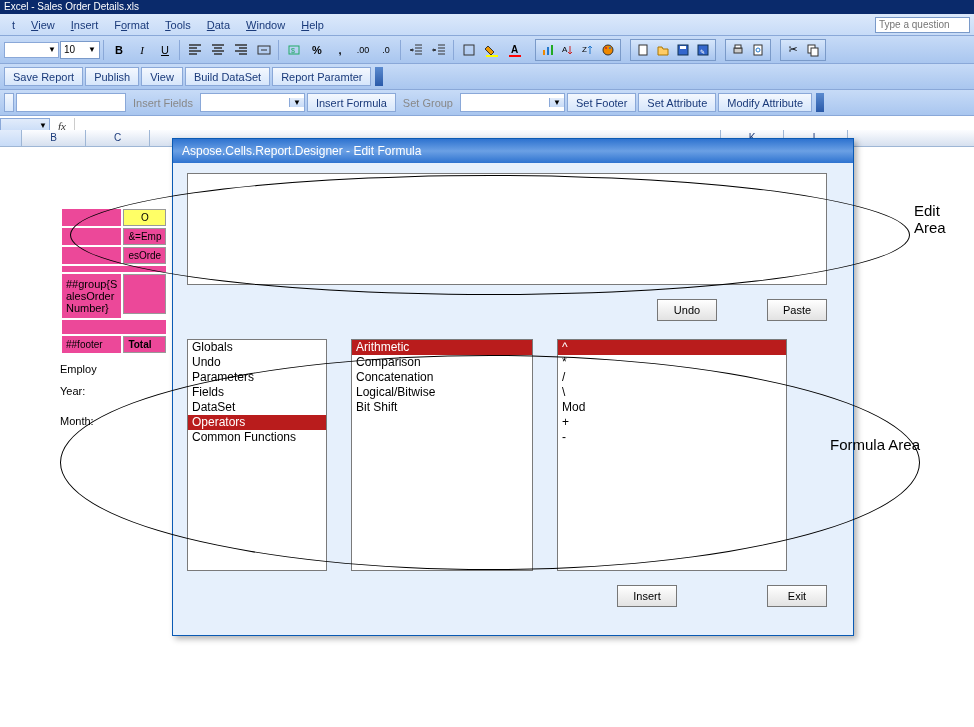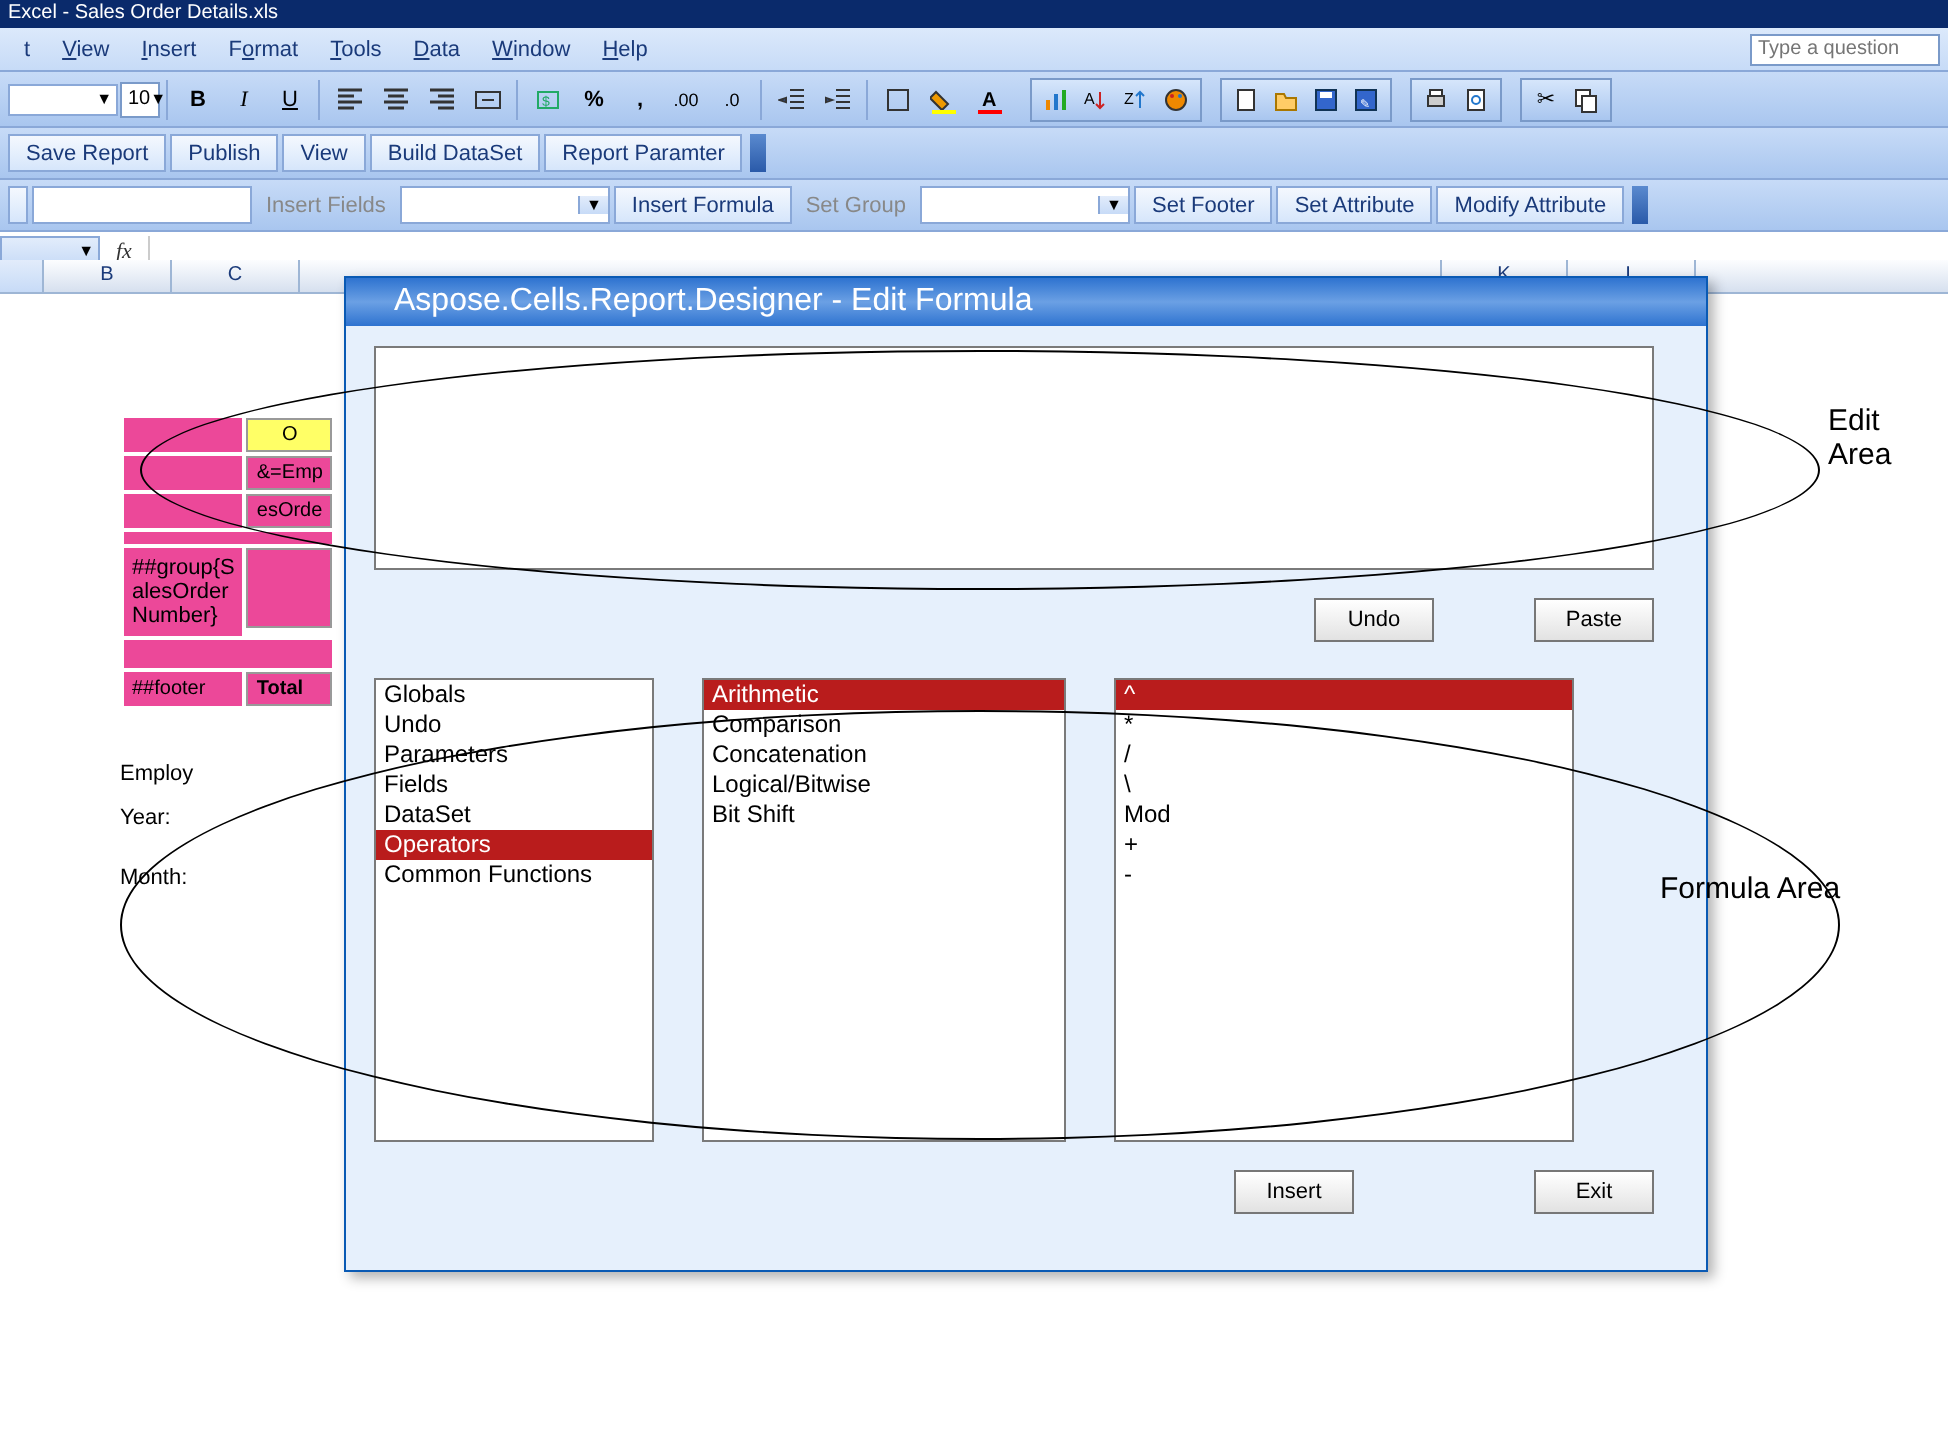--- a/index.html
+++ b/index.html
@@ -9,21 +9,21 @@
   .title-bar { height: 14px; background: #0a2a6b; color: #fff; font-size: 10px; padding-left: 4px; line-height: 14px; }
 
   
   .menu-bar { height: 22px; background: linear-gradient(#dce9fb,#c7dbf7); display: flex; align-items: center; padding: 0 4px; border-bottom: 1px solid #8aa8d8; }
   .menu-bar .menu-item { padding: 2px 8px; color: #1a3a7a; cursor: default; }
   .menu-bar .menu-item u { text-decoration: underline; }
   .question-box { margin-left: auto; width: 95px; height: 16px; background: #fff; border: 1px solid #7a9ac9; font-size: 10px; color: #999; padding: 1px 3px; }
 
   
   .fmt-bar { height: 28px; background: linear-gradient(#c7dbf7,#a9c6ef); display: flex; align-items: center; padding: 2px 4px; border-bottom: 1px solid #8aa8d8; gap: 1px; }
-  .font-size { width: 20px; height: 18px; background: #fff; border: 1px solid #7a9ac9; display: flex; align-items: center; padding: 0 3px; font-size: 10px; }
+  .font-size { width: 40px; height: 18px; background: #fff; border: 1px solid #7a9ac9; display: flex; align-items: center; padding: 0 3px; font-size: 10px; }
   .font-size .dd { margin-left: auto; font-size: 8px; }
   .tb-btn { width: 22px; height: 20px; display: inline-flex; align-items: center; justify-content: center; border: 1px solid transparent; font-size: 11px; }
   .sep { width: 2px; height: 20px; border-left: 1px solid #8aa8d8; margin: 0 2px; }
   .tb-btn svg { width: 14px; height: 14px; }
   .tb-group { background: linear-gradient(#d6e6fb,#a9c6ef); border: 1px solid #7a9ac9; display: flex; align-items: center; padding: 1px 2px; margin-left: 8px; }
   .tb-group .tb-btn { width: 20px; height: 18px; }
 
   
   .custom-bar { height: 26px; background: linear-gradient(#c7dbf7,#a9c6ef); display: flex; align-items: center; padding: 2px 4px; border-bottom: 1px solid #8aa8d8; gap: 2px; }
   .cb-btn { height: 19px; padding: 0 8px; background: linear-gradient(#f4f8fe,#d6e6fb); border: 1px solid #8aa8d8; display: inline-flex; align-items: center; font-size: 11px; color: #1a3a7a; }
@@ -44,21 +44,21 @@
   .col-headers { display: flex; height: 17px; background: linear-gradient(#fcfdff,#d6e0ef); border-bottom: 1px solid #9eb6d5; }
   .col-h { width: 64px; border-right: 1px solid #9eb6d5; text-align: center; font-size: 10px; color: #1a3a7a; line-height: 16px; }
   .col-h:first-child { width: 22px; background: linear-gradient(#e2ecfb,#c7dbf7); }
   .sheet-body { position: relative; height: 560px; }
   .sheet-cells { position: absolute; left: 60px; top: 60px; font-size: 11px; }
   .cell-table td { border: 1px solid #999; padding: 2px 4px; font-size: 10px; background:#ec4899; }
   .hdr-yellow { background: #ffff66 !important; text-align:center; }
 
   
   .dialog { position: absolute; left: 172px; top: 138px; width: 682px; height: 498px; background: linear-gradient(#e6f0fc,#e6f0fc); border: 1px solid #0a5ab4; box-shadow: 3px 3px 6px rgba(0,0,0,.3); }
-  .dlg-title { height: 24px; background: linear-gradient(#2e73d0,#6ba0e4,#2e73d0); color: #fff; font-size: 16px; display: flex; align-items: center; padding: 0 24px; }
+  .dlg-title { height: 24px; background: linear-gradient(#2e73d0,#6ba0e4,#2e73d0); color: #fff; font-size: 12px; display: flex; align-items: center; padding: 0 9px; }
   .dlg-body { padding: 10px 14px; }
   .edit-area { width: 640px; height: 112px; background: #fff; border: 1px solid #7a7a7a; }
   .btn { display:inline-flex; align-items:center; justify-content:center; width: 60px; height: 22px; border: 1px solid #777; background: linear-gradient(#fff,#e2e2e2); font-size: 11px; }
   .btn-row { display:flex; gap: 50px; justify-content:flex-end; width: 640px; margin-top: 14px; }
   .lists { display:flex; gap: 24px; margin-top: 18px; }
   .listbox { border: 1px solid #7a7a7a; background: #fff; font-size: 12px; overflow:auto; }
   .lb1 { width: 140px; height: 232px; }
   .lb2 { width: 182px; height: 232px; }
   .lb3 { width: 230px; height: 232px; }
   .listbox div { padding: 0 4px; line-height: 15px; cursor: default; }
@@ -324,21 +324,21 @@
             <tr></tr>
         <tr>
               <td colspan="2" style="border:none;height:14px;"></td>
             </tr>
         <tr>
               <td style="border:none;">##footer</td>
             <td style="font-weight:bold;">Total </td>
             </tr>
       </tbody>
         </table>
-      <div style="margin-top:26px;font-size:11px;">
+      <div style="margin-top:8px;font-size:11px;">
         <div>Employ</div>
         <div style="margin-top:10px;">Year:</div>
         <div style="margin-top:18px;">Month:</div>
       </div>
     </div>
   </div>
 </div>
 
 <div class="dialog">
   <div class="dlg-title">

